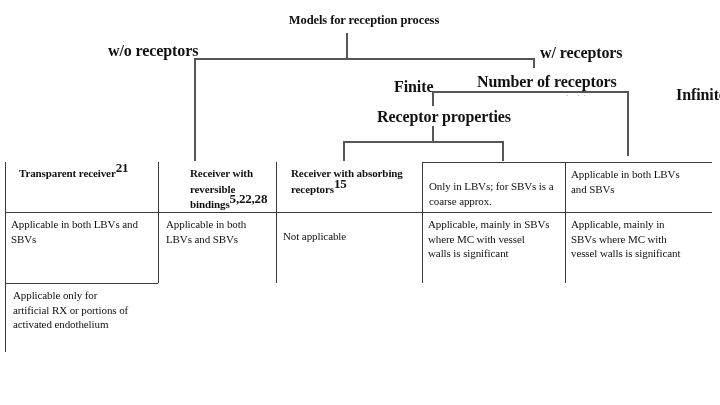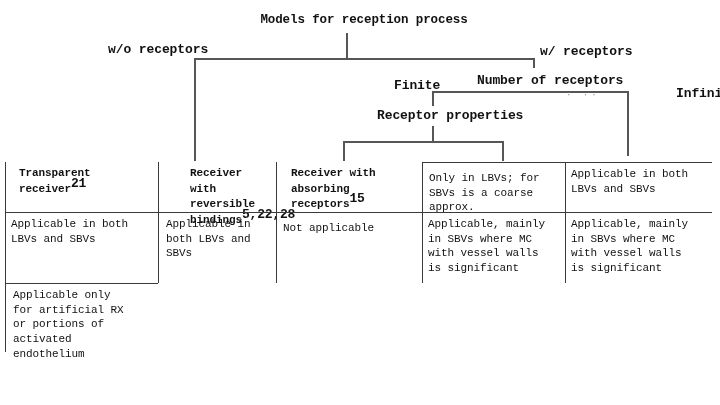--- a/index.html
+++ b/index.html
@@ -1,46 +1,46 @@
 <!DOCTYPE html>
 <html><head>
 <meta charset="utf-8">
 <style>
   html,body { margin:0; padding:0; background:#fff; }
   .stage {
     position:relative; width:720px; height:405px; background:#ffffff;
-    font-family:Liberation Mono, monospace; color:#111; overflow:hidden;
+    font-family:Liberation Serif, serif; color:#111; overflow:hidden;
   }
   .ln { position:absolute; background:#565656; }
   .title {
     position:absolute; left:8px; top:13px; width:712px; text-align:center;
     font-weight:bold; font-size:12.5px; letter-spacing:-0.1px;
   }
-  .lbl { position:absolute; font-weight:bold; font-size:13px; white-space:nowrap; letter-spacing:-0.1px; }
+  .lbl { position:absolute; font-weight:bold; font-size:16px; white-space:nowrap; letter-spacing:-0.1px; }
   .smudge { position:absolute; left:566px; top:90px; color:#8e8e8e; font-size:9px; letter-spacing:3px; }
 
   .tbl {
     position:absolute; left:5px; top:162px;
     display:grid;
     grid-template-columns:153px 118px 146px 143px 147px;
     grid-template-rows:50px 71px 69px;
   }
   .cell { box-sizing:border-box; font-size:11px; line-height:14.7px; letter-spacing:-0.1px; }
   .h { font-weight:bold; line-height:15.5px; }
   .bl { border-left:1.5px solid #3a3a3a; }
   .bt { border-top:1.5px solid #3a3a3a; }
 
   .hc1 { text-align:center; padding:12px 10px 0 6px; }
   .hc2 { padding:4px 8px 0 13px; }
   .hc3 { padding:4px 4px 0 31px; }
   .hc4 { padding:4px 4px 0 14px; }
   .hc5 { padding:4px 30px 0 14px; }
 
   .c1  { padding:4px 12px 0 8px; }
-  .c2  { padding:8px 8px 0 6px; }
+  .c2  { padding:16px 8px 0 6px; }
   .c3  { padding:4px 15px 0 5px; }
   .c4a { padding:4px 16px 0 5px; }
   .c4b { padding:4px 20px 0 5px; }
   .c5a { padding:4px 16px 0 7px; }
   .c5b { padding:4px 28px 0 7px; }
 
   b { font-weight:bold; }
   sup { font-size:13px; vertical-align:super; line-height:0; letter-spacing:-0.2px; }
 </style>
 </head>

